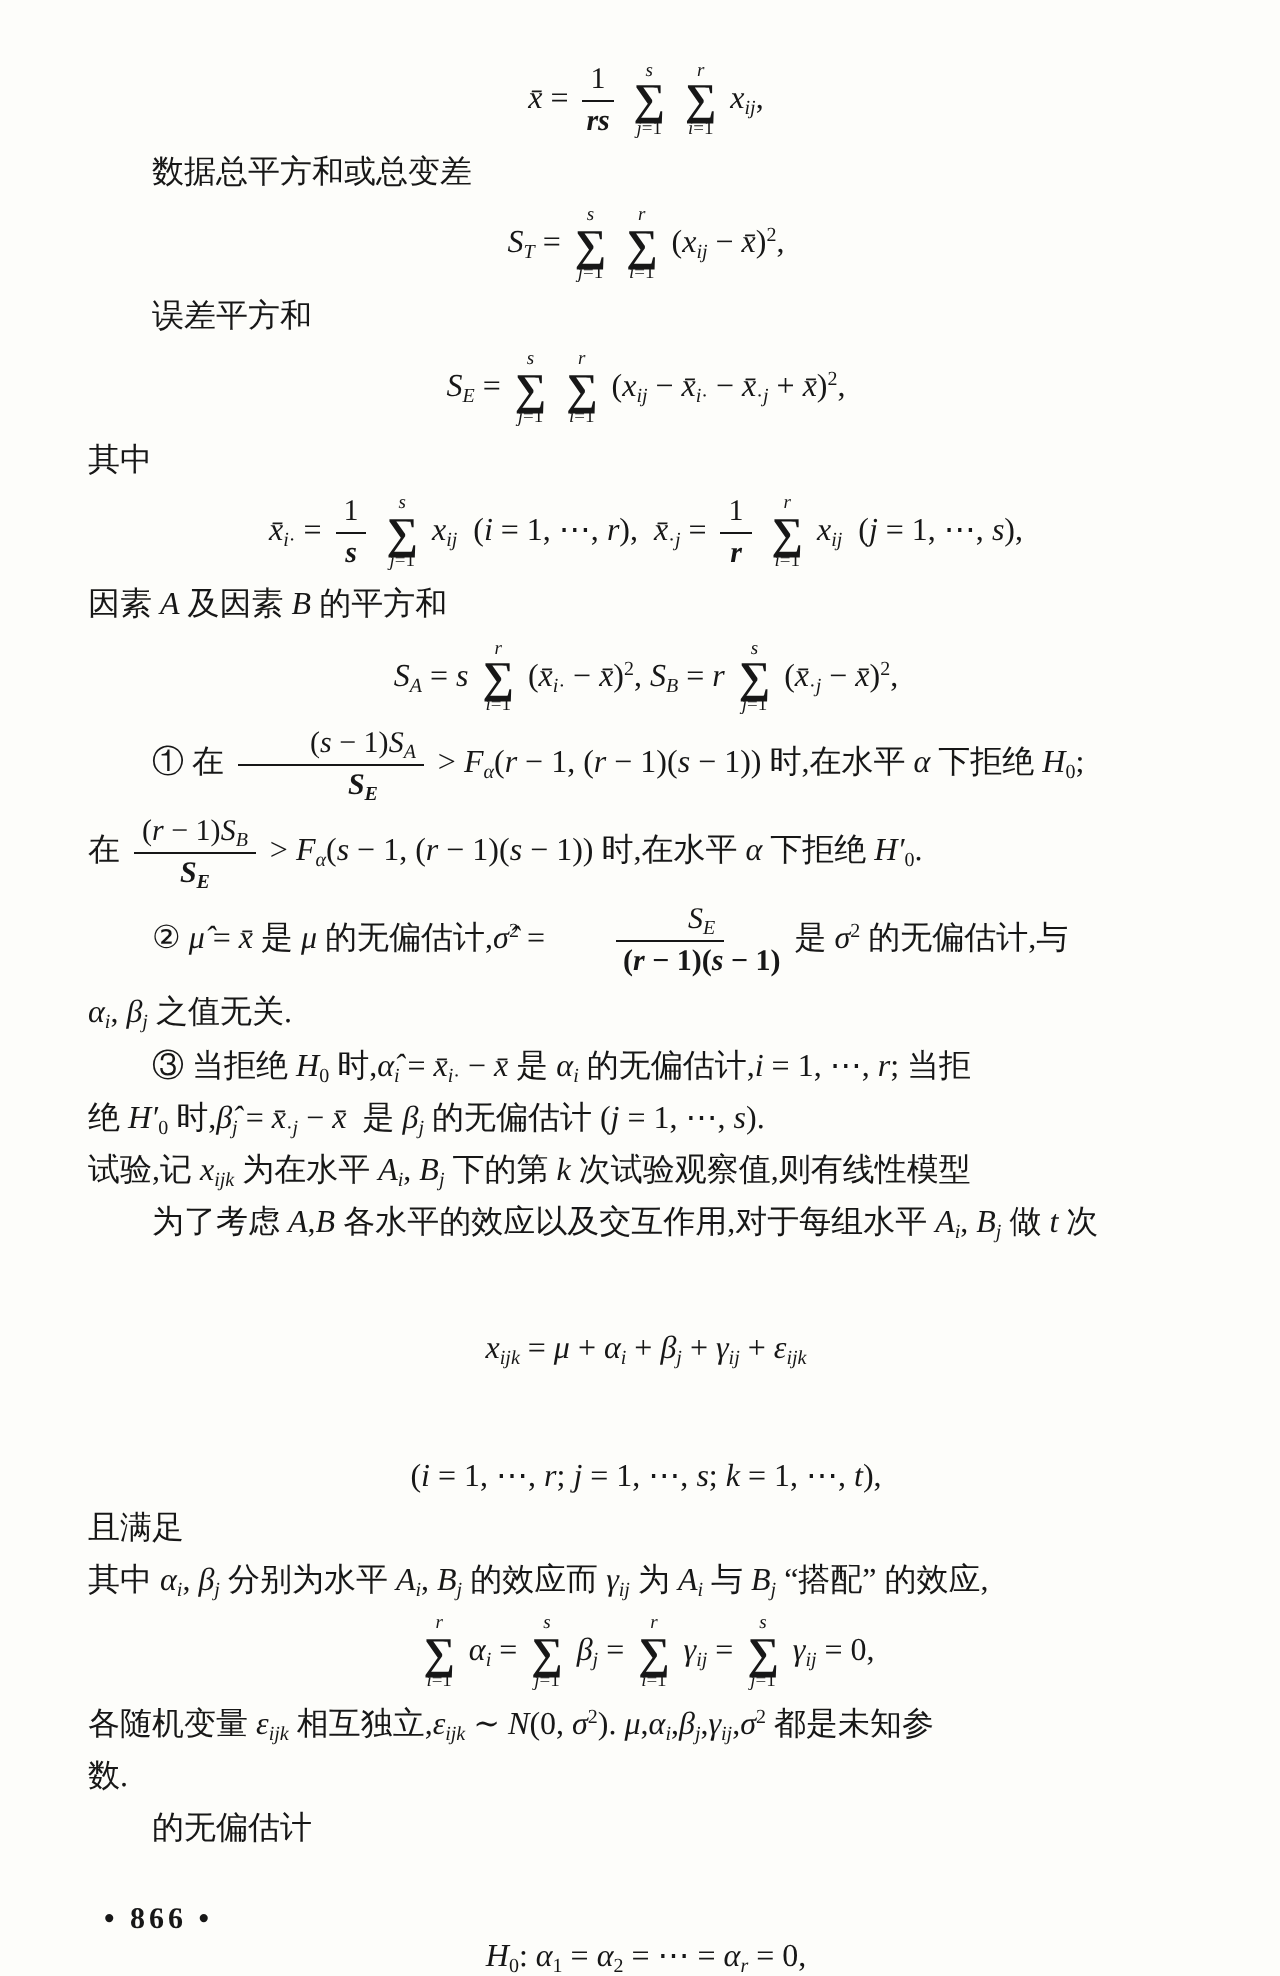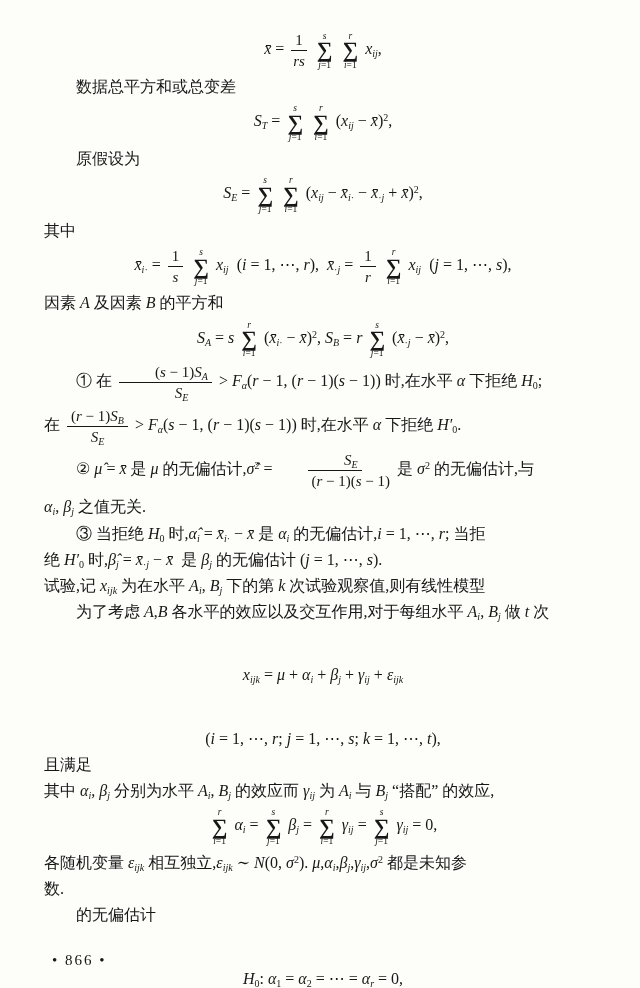--- a/index.html
+++ b/index.html
@@ -18,36 +18,36 @@
   .line i{font-style:italic;}
   
   .msum{display:inline-flex;flex-direction:column;align-items:center;
         vertical-align:middle;margin:0 3px;line-height:1;}
   .msum .mlim{font-size:9.5px;line-height:1.1;letter-spacing:0;}
   .msigma{font-size:22px;line-height:.82;font-style:normal;font-weight:bold;}
   
   .mfrac{display:inline-flex;flex-direction:column;align-items:center;
          vertical-align:middle;margin:0 3px;line-height:1.2;font-size:15px;}
   .mfrac .fnum{border-bottom:1.2px solid #171717;padding:0 4px 1px;}
-  .mfrac .fden{padding-top:1px;}
+  .mfrac .fden{padding-top:1px;font-weight:bold;}
   sub,sup{font-size:10px;line-height:0;}
   sub{vertical-align:-0.3em;}
   sup{vertical-align:0.55em;}
   .page-number{position:absolute;left:52px;bottom:16px;
-               font-size:15px;font-weight:normal;letter-spacing:2px;}
+               font-size:15px;font-weight:bold;letter-spacing:2px;}
 </style>
 </head>
 <body>
 
 <div class="page">
   <div id="content">
       <div class="line center tall"><i>x̄</i> = <span class="mfrac"><span class="fnum">1</span><span class="fden"><i>rs</i></span></span> <span class="msum"><span class="mlim"><i>s</i></span><span class="msigma">∑</span><span class="mlim"><i>j</i>=1</span></span> <span class="msum"><span class="mlim"><i>r</i></span><span class="msigma">∑</span><span class="mlim"><i>i</i>=1</span></span> <i>x</i><sub><i>ij</i></sub>,</div>
       <div class="line indent">数据总平方和或总变差</div>
       <div class="line center tall"><i>S</i><sub><i>T</i></sub> = <span class="msum"><span class="mlim"><i>s</i></span><span class="msigma">∑</span><span class="mlim"><i>j</i>=1</span></span> <span class="msum"><span class="mlim"><i>r</i></span><span class="msigma">∑</span><span class="mlim"><i>i</i>=1</span></span> (<i>x</i><sub><i>ij</i></sub> − <i>x̄</i>)<sup>2</sup>,</div>
-      <div class="line indent">原假设为</div>
+      <div class="line indent">误差平方和</div>
       <div class="line center tall"><i>S</i><sub><i>E</i></sub> = <span class="msum"><span class="mlim"><i>s</i></span><span class="msigma">∑</span><span class="mlim"><i>j</i>=1</span></span> <span class="msum"><span class="mlim"><i>r</i></span><span class="msigma">∑</span><span class="mlim"><i>i</i>=1</span></span> (<i>x</i><sub><i>ij</i></sub> − <i>x̄</i><sub><i>i</i>·</sub> − <i>x̄</i><sub>·<i>j</i></sub> + <i>x̄</i>)<sup>2</sup>,</div>
       <div class="line left">其中</div>
       <div class="line center tall"><i>x̄</i><sub><i>i</i>·</sub> = <span class="mfrac"><span class="fnum">1</span><span class="fden"><i>s</i></span></span> <span class="msum"><span class="mlim"><i>s</i></span><span class="msigma">∑</span><span class="mlim"><i>j</i>=1</span></span> <i>x</i><sub><i>ij</i></sub>  (<i>i</i> = 1, ⋯, <i>r</i>),  <i>x̄</i><sub>·<i>j</i></sub> = <span class="mfrac"><span class="fnum">1</span><span class="fden"><i>r</i></span></span> <span class="msum"><span class="mlim"><i>r</i></span><span class="msigma">∑</span><span class="mlim"><i>i</i>=1</span></span> <i>x</i><sub><i>ij</i></sub>  (<i>j</i> = 1, ⋯, <i>s</i>),</div>
       <div class="line left">因素 <i>A</i> 及因素 <i>B</i> 的平方和</div>
       <div class="line center tall"><i>S</i><sub><i>A</i></sub> = <i>s</i> <span class="msum"><span class="mlim"><i>r</i></span><span class="msigma">∑</span><span class="mlim"><i>i</i>=1</span></span> (<i>x̄</i><sub><i>i</i>·</sub> − <i>x̄</i>)<sup>2</sup>, <i>S</i><sub><i>B</i></sub> = <i>r</i> <span class="msum"><span class="mlim"><i>s</i></span><span class="msigma">∑</span><span class="mlim"><i>j</i>=1</span></span> (<i>x̄</i><sub>·<i>j</i></sub> − <i>x̄</i>)<sup>2</sup>,</div>
       <div class="line indent tall">① 在 <span class="mfrac"><span class="fnum">(<i>s</i> − 1)<i>S</i><sub><i>A</i></sub></span><span class="fden"><i>S</i><sub><i>E</i></sub></span></span> &gt; <i>F</i><sub><i>α</i></sub>(<i>r</i> − 1, (<i>r</i> − 1)(<i>s</i> − 1)) 时,在水平 <i>α</i> 下拒绝 <i>H</i><sub>0</sub>;</div>
       <div class="line left tall">在 <span class="mfrac"><span class="fnum">(<i>r</i> − 1)<i>S</i><sub><i>B</i></sub></span><span class="fden"><i>S</i><sub><i>E</i></sub></span></span> &gt; <i>F</i><sub><i>α</i></sub>(<i>s</i> − 1, (<i>r</i> − 1)(<i>s</i> − 1)) 时,在水平 <i>α</i> 下拒绝 <i>H′</i><sub>0</sub>.</div>
       <div class="line indent tall">② <i>μ̂</i> = <i>x̄</i> 是 <i>μ</i> 的无偏估计,<i>σ̂</i><sup>2</sup> = <span class="mfrac"><span class="fnum"><i>S</i><sub><i>E</i></sub></span><span class="fden">(<i>r</i> − 1)(<i>s</i> − 1)</span></span> 是 <i>σ</i><sup>2</sup> 的无偏估计,与</div>
       <div class="line left"><i>α</i><sub><i>i</i></sub>, <i>β</i><sub><i>j</i></sub> 之值无关.</div>
       <div class="line indent">③ 当拒绝 <i>H</i><sub>0</sub> 时,<i>α̂</i><sub><i>i</i></sub> = <i>x̄</i><sub><i>i</i>·</sub> − <i>x̄</i> 是 <i>α</i><sub><i>i</i></sub> 的无偏估计,<i>i</i> = 1, ⋯, <i>r</i>; 当拒</div>

